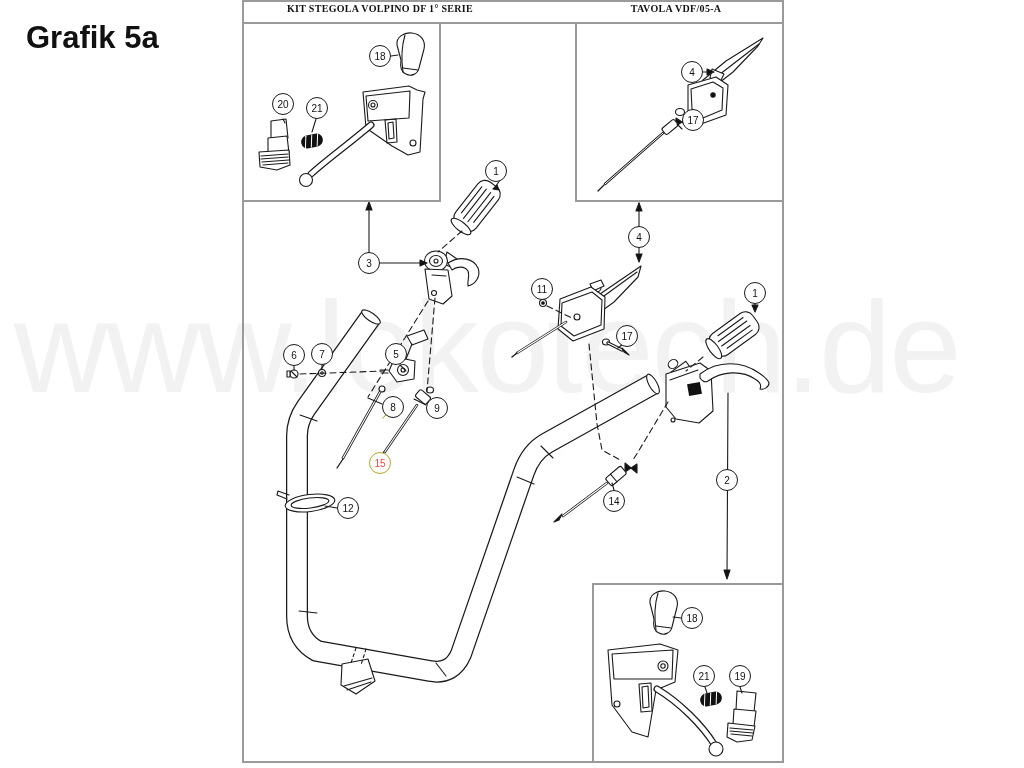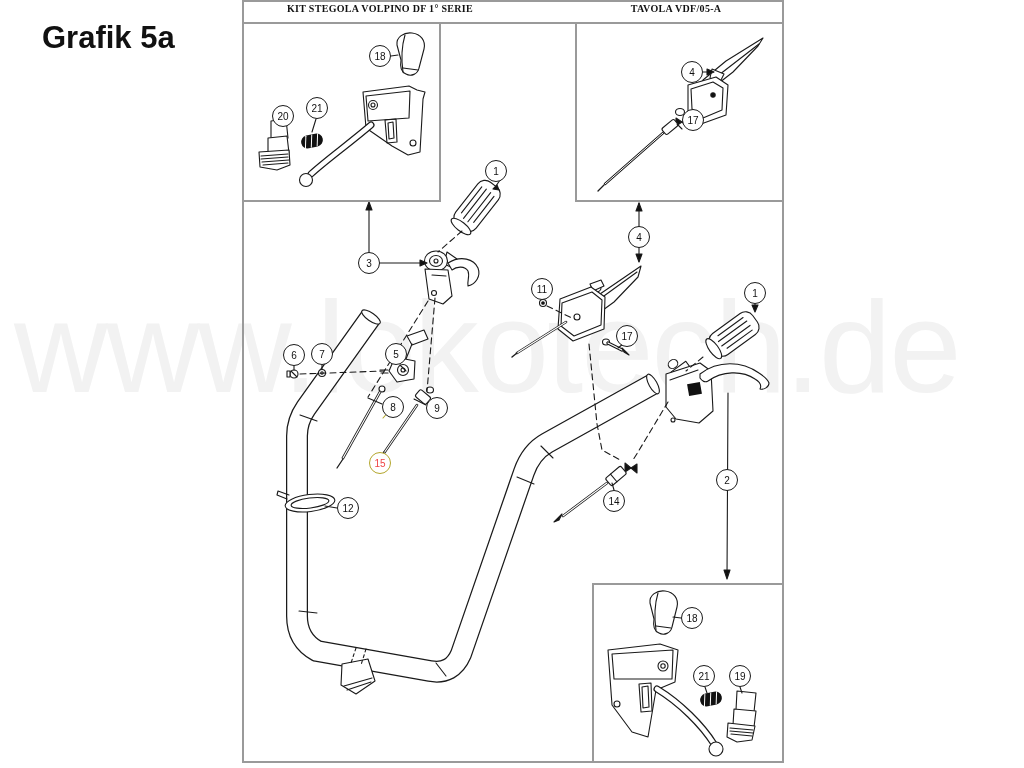--- a/index.html
+++ b/index.html
@@ -8,21 +8,21 @@
   #watermark{position:absolute;left:14px;top:282px;font-size:130px;line-height:1;
              color:#f2f2f2;white-space:nowrap;letter-spacing:-2px;z-index:0;}
   #artwork{position:absolute;left:0;top:0;z-index:1;}
   .frameline{position:absolute;z-index:2;box-sizing:border-box;}
   #main-frame{left:242px;top:0;width:542px;height:763px;border:2px solid #9a9a9a;}
   #header-sep{left:242px;top:22px;width:542px;height:2px;background:#9a9a9a;}
   #inset-tl{left:242px;top:23px;width:199px;height:179px;border-right:2px solid #9a9a9a;border-bottom:2px solid #9a9a9a;}
   #inset-tr{left:575px;top:23px;width:209px;height:179px;border-left:2px solid #9a9a9a;border-bottom:2px solid #9a9a9a;}
   #inset-br{left:592px;top:583px;width:192px;height:180px;border-left:2px solid #9a9a9a;border-top:2px solid #9a9a9a;}
   #graphic-label{position:absolute;left:26px;top:20px;font-size:31px;font-weight:bold;
-                 color:#111;z-index:3;letter-spacing:0;margin-left:16px;}
+                 color:#111;z-index:3;letter-spacing:0;}
   .title{position:absolute;top:3px;transform:translateX(-50%);white-space:nowrap;
          font-family:"Liberation Serif",serif;font-weight:bold;font-size:10px;
          letter-spacing:.3px;color:#111;z-index:3;}
   #kit-title{left:380px;}
   #table-title{left:676px;text-align:right;}
   .callout{position:absolute;width:22px;height:22px;border-radius:50%;
            border:1.4px solid #1a1a1a;background:#fff;box-sizing:border-box;
            display:flex;align-items:center;justify-content:center;
            font-size:10px;color:#111;z-index:4;transform:translate(-50%,-50%);}
   .callout.hl{border-color:#b3a62c;color:#ef4444;margin-top:34px;}
@@ -336,17 +336,17 @@
   <div class="callout" style="left:627px;top:336px">17</div>
   <div class="callout" style="left:542px;top:289px">11</div>
   <div class="callout" style="left:348px;top:508px">12</div>
   <div class="callout" style="left:614px;top:501px">14</div>
   <div class="callout hl" style="left:380px;top:429px">15</div>
   <div class="callout" style="left:692px;top:72px">4</div>
   <div class="callout" style="left:693px;top:120px">17</div>
   <div class="callout" style="left:380px;top:56px">18</div>
   <div class="callout" style="left:692px;top:618px">18</div>
   <div class="callout" style="left:740px;top:676px">19</div>
-  <div class="callout" style="left:283px;top:116px">20</div>
+  <div class="callout" style="left:283px;top:104px">20</div>
   <div class="callout" style="left:317px;top:108px">21</div>
   <div class="callout" style="left:704px;top:676px">21</div>
 
 </div>
 
 </body></html>

